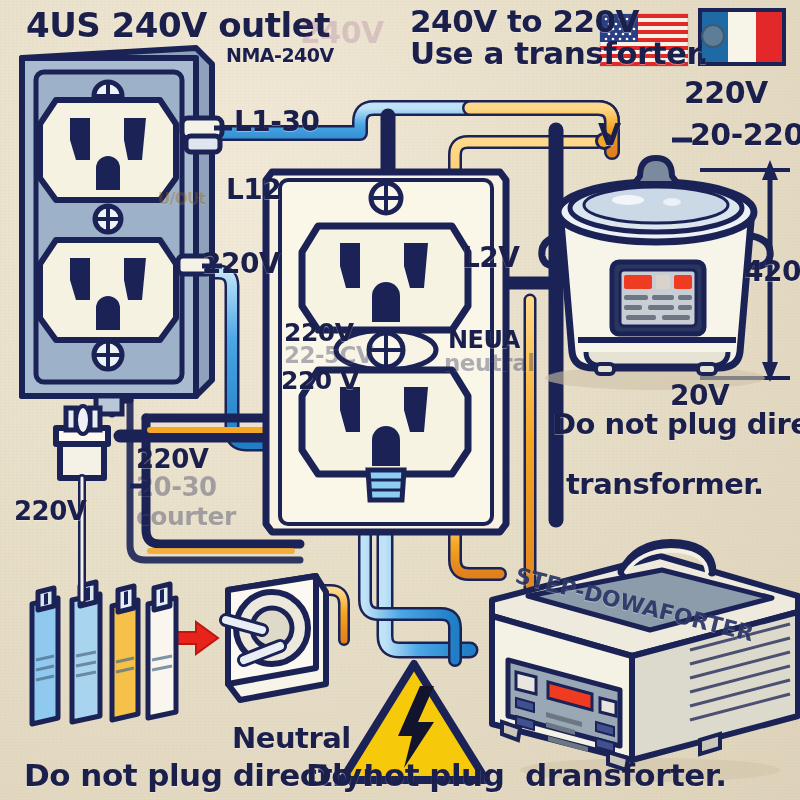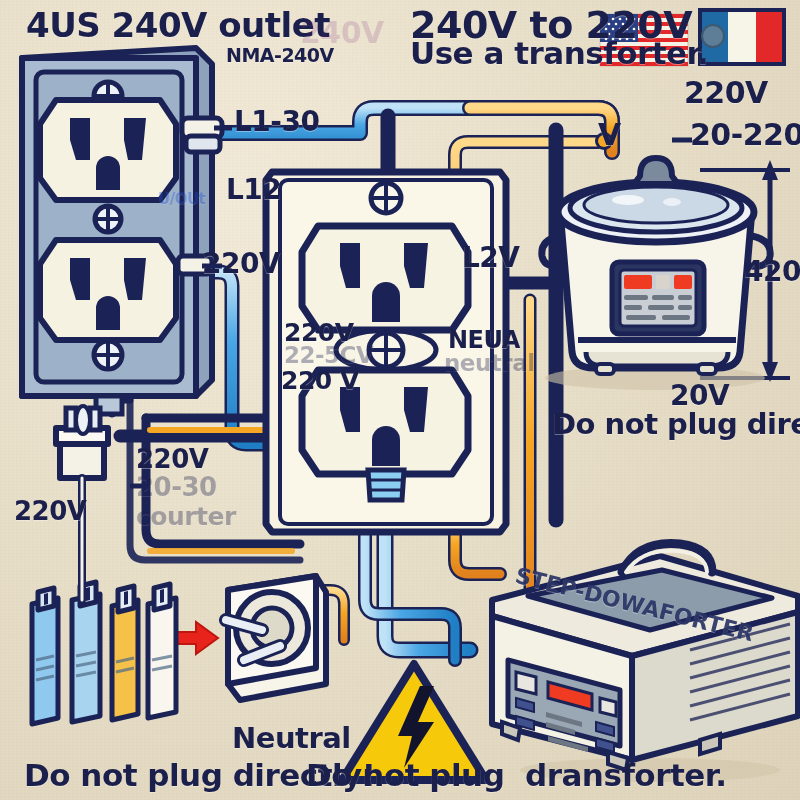--- a/index.html
+++ b/index.html
@@ -379,44 +379,45 @@
       <rect x="728" y="12" width="28" height="50" fill="#f7f4e8"></rect>
       <rect x="756" y="12" width="26" height="50" fill="#e3282a"></rect>
       <circle cx="713" cy="36" r="11" fill="#5d7e96" stroke="#3d5a72" stroke-width="2"></circle>
     </g>
   </svg>
 
   <div class="lbl" style="left:26px;top:8px;font-size:34px;">4US 240V outlet</div>
 
   <div class="lbl ghost" style="left:300px;top:18px;font-size:30px;">240V</div>
 
-  <div class="lbl" style="left:410px;top:6px;font-size:38px;text-align:center;">240V to 220V</div>
+  <div class="lbl" style="left:410px;top:6px;font-size:31px;text-align:center;">240V to 220V</div>
   <div class="lbl" style="left:410px;top:38px;font-size:31px;">Use a transforter.</div>
 
   <div class="lbl" style="left:226px;top:46px;font-size:19px;">NMA-240V</div>
   <div class="lbl" style="left:234px;top:108px;font-size:28px;">L1-30</div>
   <div class="lbl" style="left:226px;top:176px;font-size:28px;">L12</div>
   <div class="lbl" style="left:202px;top:250px;font-size:28px;">220V</div>
-  <div class="lbl faint" style="left:158px;top:192px;font-size:15px;color:#1d4ed8;">U/OUt</div>
+  <div class="lbl faint" style="left:158px;top:192px;font-size:15px;color:#a16207;">U/OUt</div>
 
   <div class="lbl" style="left:462px;top:244px;font-size:28px;">L2V</div>
   <div class="lbl" style="left:448px;top:328px;font-size:24px;">NEUA</div>
   <div class="lbl faint" style="left:444px;top:352px;font-size:23px;">neutral</div>
 
   <div class="lbl" style="left:284px;top:320px;font-size:25px;">220V</div>
   <div class="lbl faint" style="left:284px;top:344px;font-size:23px;">22-5CV</div>
   <div class="lbl" style="left:281px;top:368px;font-size:25px;">220 V</div>
 
   <div class="lbl" style="left:684px;top:78px;font-size:30px;">220V</div>
   <div class="lbl" style="left:598px;top:120px;font-size:30px;">V</div>
   <div class="lbl" style="left:690px;top:120px;font-size:30px;">20-220V</div>
   <div class="lbl" style="left:744px;top:258px;font-size:28px;">420V</div>
   <div class="lbl" style="left:670px;top:382px;font-size:28px;">20V</div>
 
   <div class="lbl" style="left:552px;top:410px;font-size:29px;">Do not plug directly!</div>
+  <div class="lbl" style="left:566px;top:470px;font-size:29px;">transformer.</div>
 
   <div class="lbl" style="left:14px;top:498px;font-size:26px;">220V</div>
   <div class="lbl" style="left:136px;top:446px;font-size:26px;">220V</div>
   <div class="lbl faint" style="left:136px;top:474px;font-size:26px;">20-30</div>
   <div class="lbl faint" style="left:136px;top:504px;font-size:25px;">courter</div>
 
   <div class="lbl" style="left:24px;top:760px;font-size:31px;">Do not plug directly!</div>
   <div class="lbl" style="left:232px;top:724px;font-size:29px;">Neutral</div>
   <div class="lbl" style="left:306px;top:760px;font-size:31px;">Do not plug  dransforter.</div>
 

